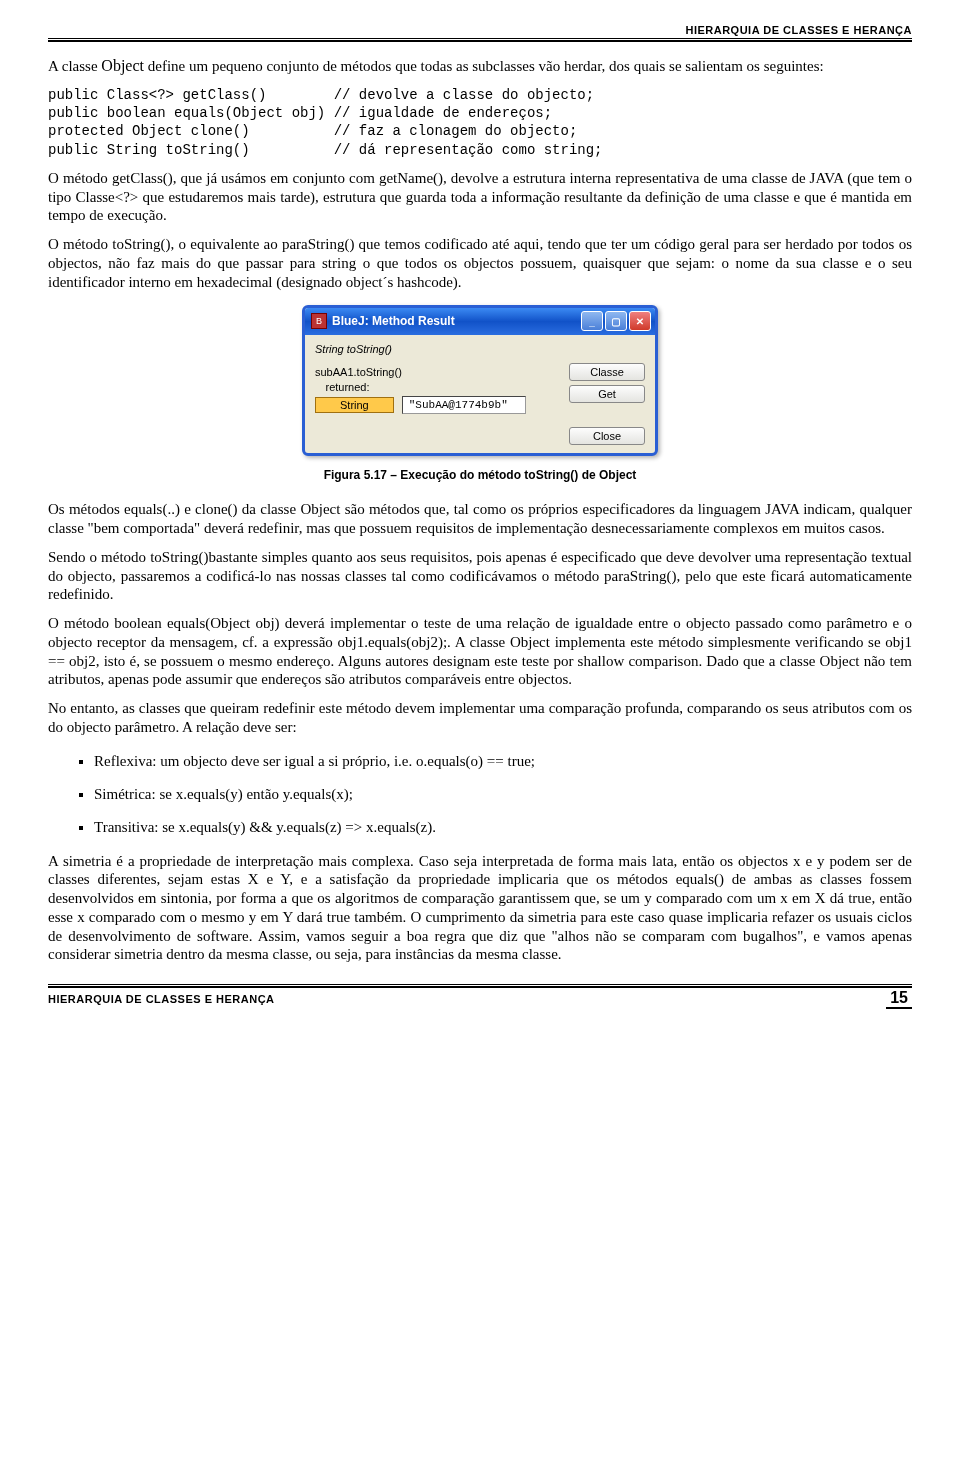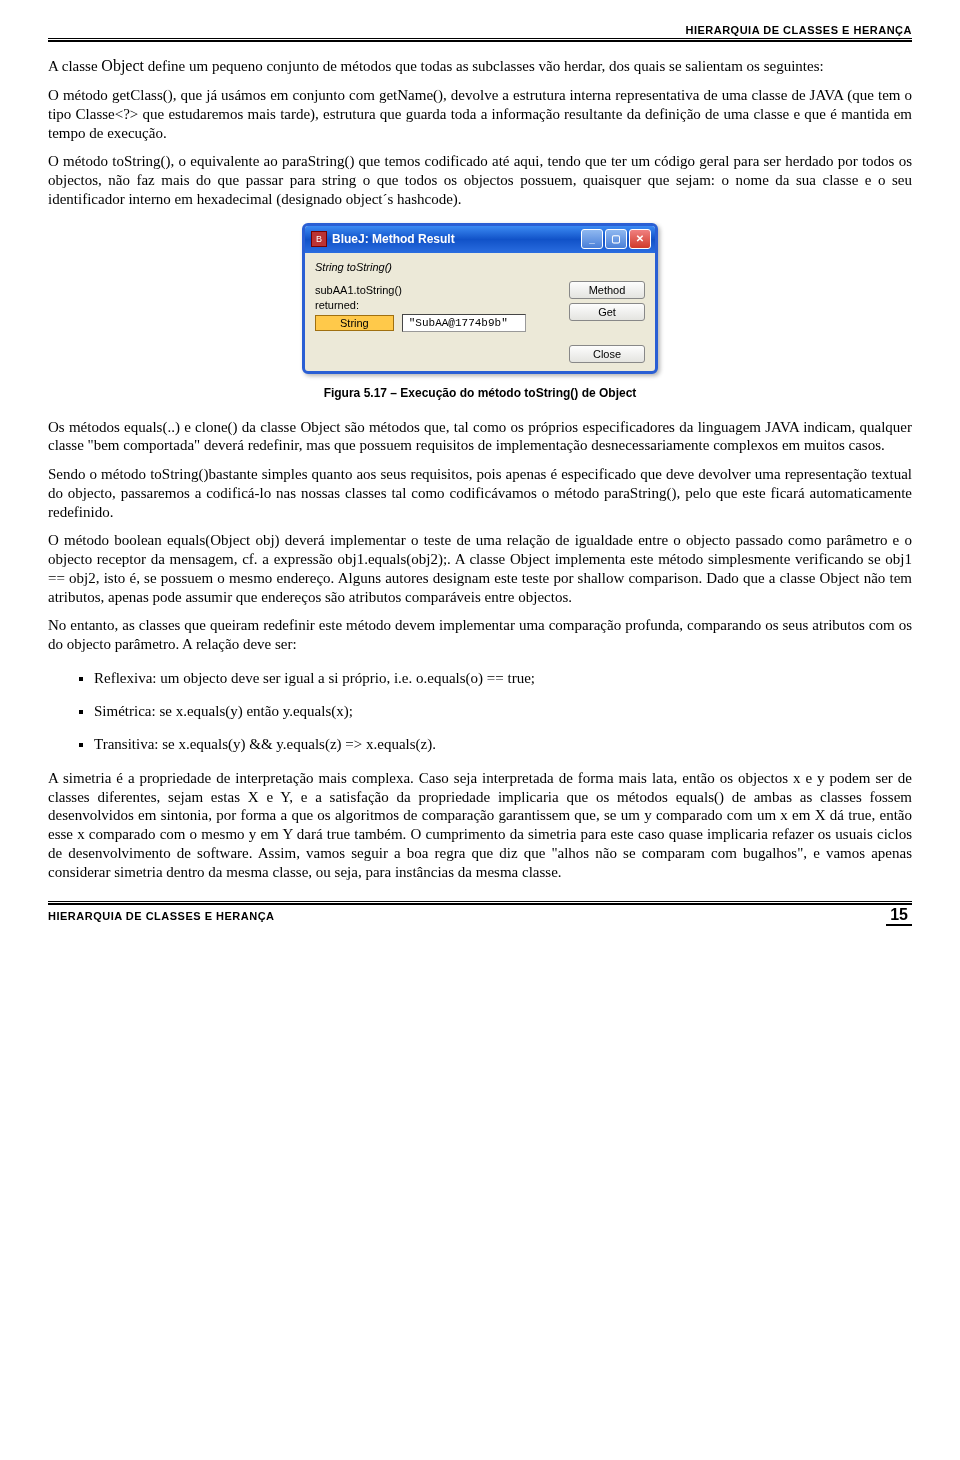--- a/index.html
+++ b/index.html
@@ -99,21 +99,21 @@
   .win-btn {
     width:20px; height:18px; border:1px solid #fff; border-radius:3px;
     background: linear-gradient(to bottom,#8fb8f0,#4a7fd8);
     color:#fff; display:flex; align-items:center; justify-content:center;
     font-size:10px; font-weight:bold;
   }
   .win-btn.close { background: linear-gradient(to bottom,#f08080,#d03a2a); }
   .dialog-body { padding: 8px 10px 8px 10px; color:#000; }
   .sig { color:#000; margin-bottom:8px; font-style: italic;}
   .result-row { display:flex; align-items:center; gap:8px; margin:3px 0;}
-  .result-row .lbl { width:65px; }
+  .result-row .lbl { width:65px;text-align:center; }
   .type-chip {
     background:#ffc94a; border:1px solid #a07010; padding:1px 24px; font-size:11px;
   }
   .val-box {
     background:#fff; border:1px inset #999; padding:2px 6px; flex:0 0 110px;
     font-family:"Courier New",monospace; font-size:11px;
   }
   .btn {
     background: linear-gradient(to bottom,#fdfdfd,#e4e4e0);
     border:1px solid #888; border-radius:3px;
@@ -128,20 +128,24 @@
 <body>
 
 <div class="page">
   <div class="header-top">HIERARQUIA DE CLASSES E HERANÇA</div>
   <div class="hr-double"></div>
 
   <p>
     <span>A classe </span><span class="code">Object</span><span> define um pequeno conjunto de métodos que todas as subclasses vão herdar, dos quais se salientam os seguintes:</span>
   </p>
 
+  <pre class="code">public Class&lt;?&gt; getClass()        // devolve a classe do objecto;
+public boolean equals(Object obj) // igualdade de endereços;
+protected Object clone()          // faz a clonagem do objecto;
+public String toString()          // dá representação como string;</pre>
 
   <p>O método getClass(), que já usámos em conjunto com getName(), devolve a estrutura interna representativa de uma classe de JAVA (que tem o tipo Classe&lt;?&gt; que estudaremos mais tarde), estrutura que guarda toda a informação resultante da definição de uma classe e que é mantida em tempo de execução.</p>
 
   <p>O método toString(), o equivalente ao paraString() que temos codificado até aqui, tendo que ter um código geral para ser herdado por todos os objectos, não faz mais do que passar para string o que todos os objectos possuem, quaisquer que sejam: o nome da sua classe e o seu identificador interno em hexadecimal (designado object´s hashcode).</p>
 
   <div class="dialog-wrap">
     <div class="dialog">
       <div class="titlebar">
         <span class="appicon">B</span>
         <span class="title-text">BlueJ:  Method Result</span>
@@ -160,21 +164,21 @@
             </div>
             <div class="result-row">
               <span class="lbl">returned:</span>
             </div>
             <div class="result-row">
               <span class="type-chip">String</span>
               <span class="val-box">"SubAA@1774b9b"</span>
             </div>
           </div>
           <div class="right-col">
-            <div class="btn">Method</div>
+            <div class="btn">Classe</div>
             <div class="btn">Get</div>
           </div>
         </div>
         <div class="close-row">
           <div class="btn">Close</div>
         </div>
       </div>
     </div>
   </div>
 

